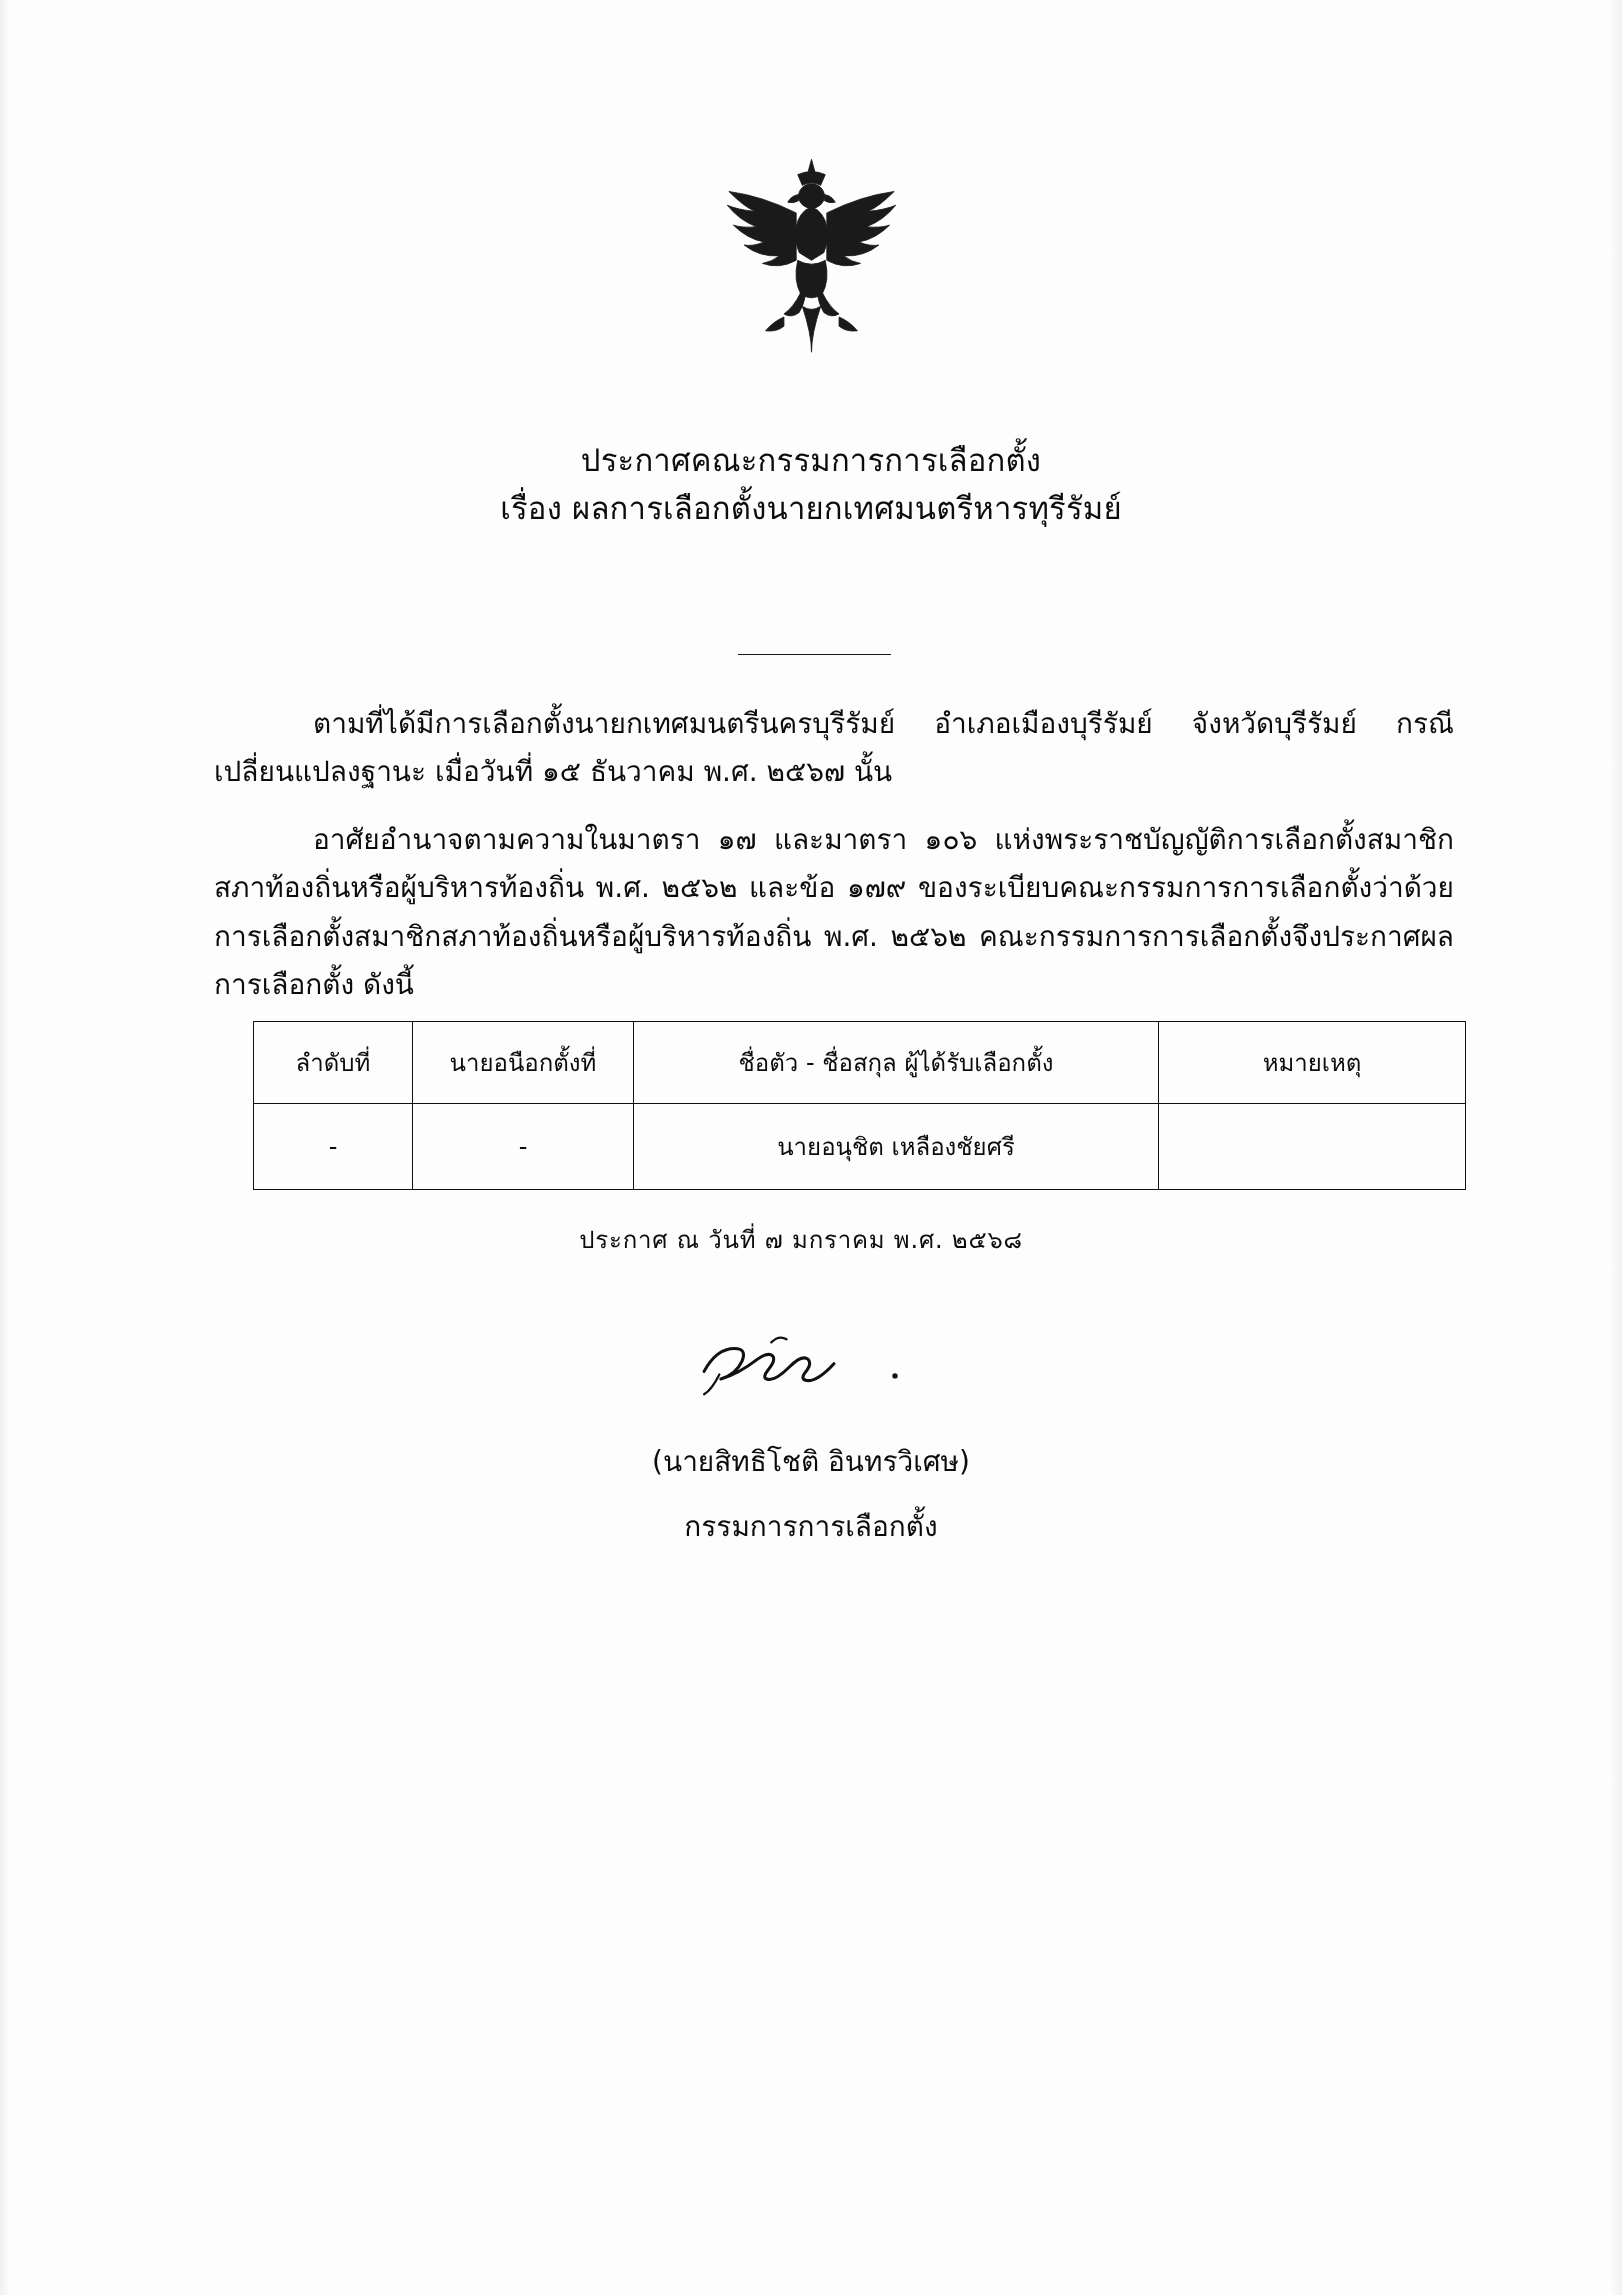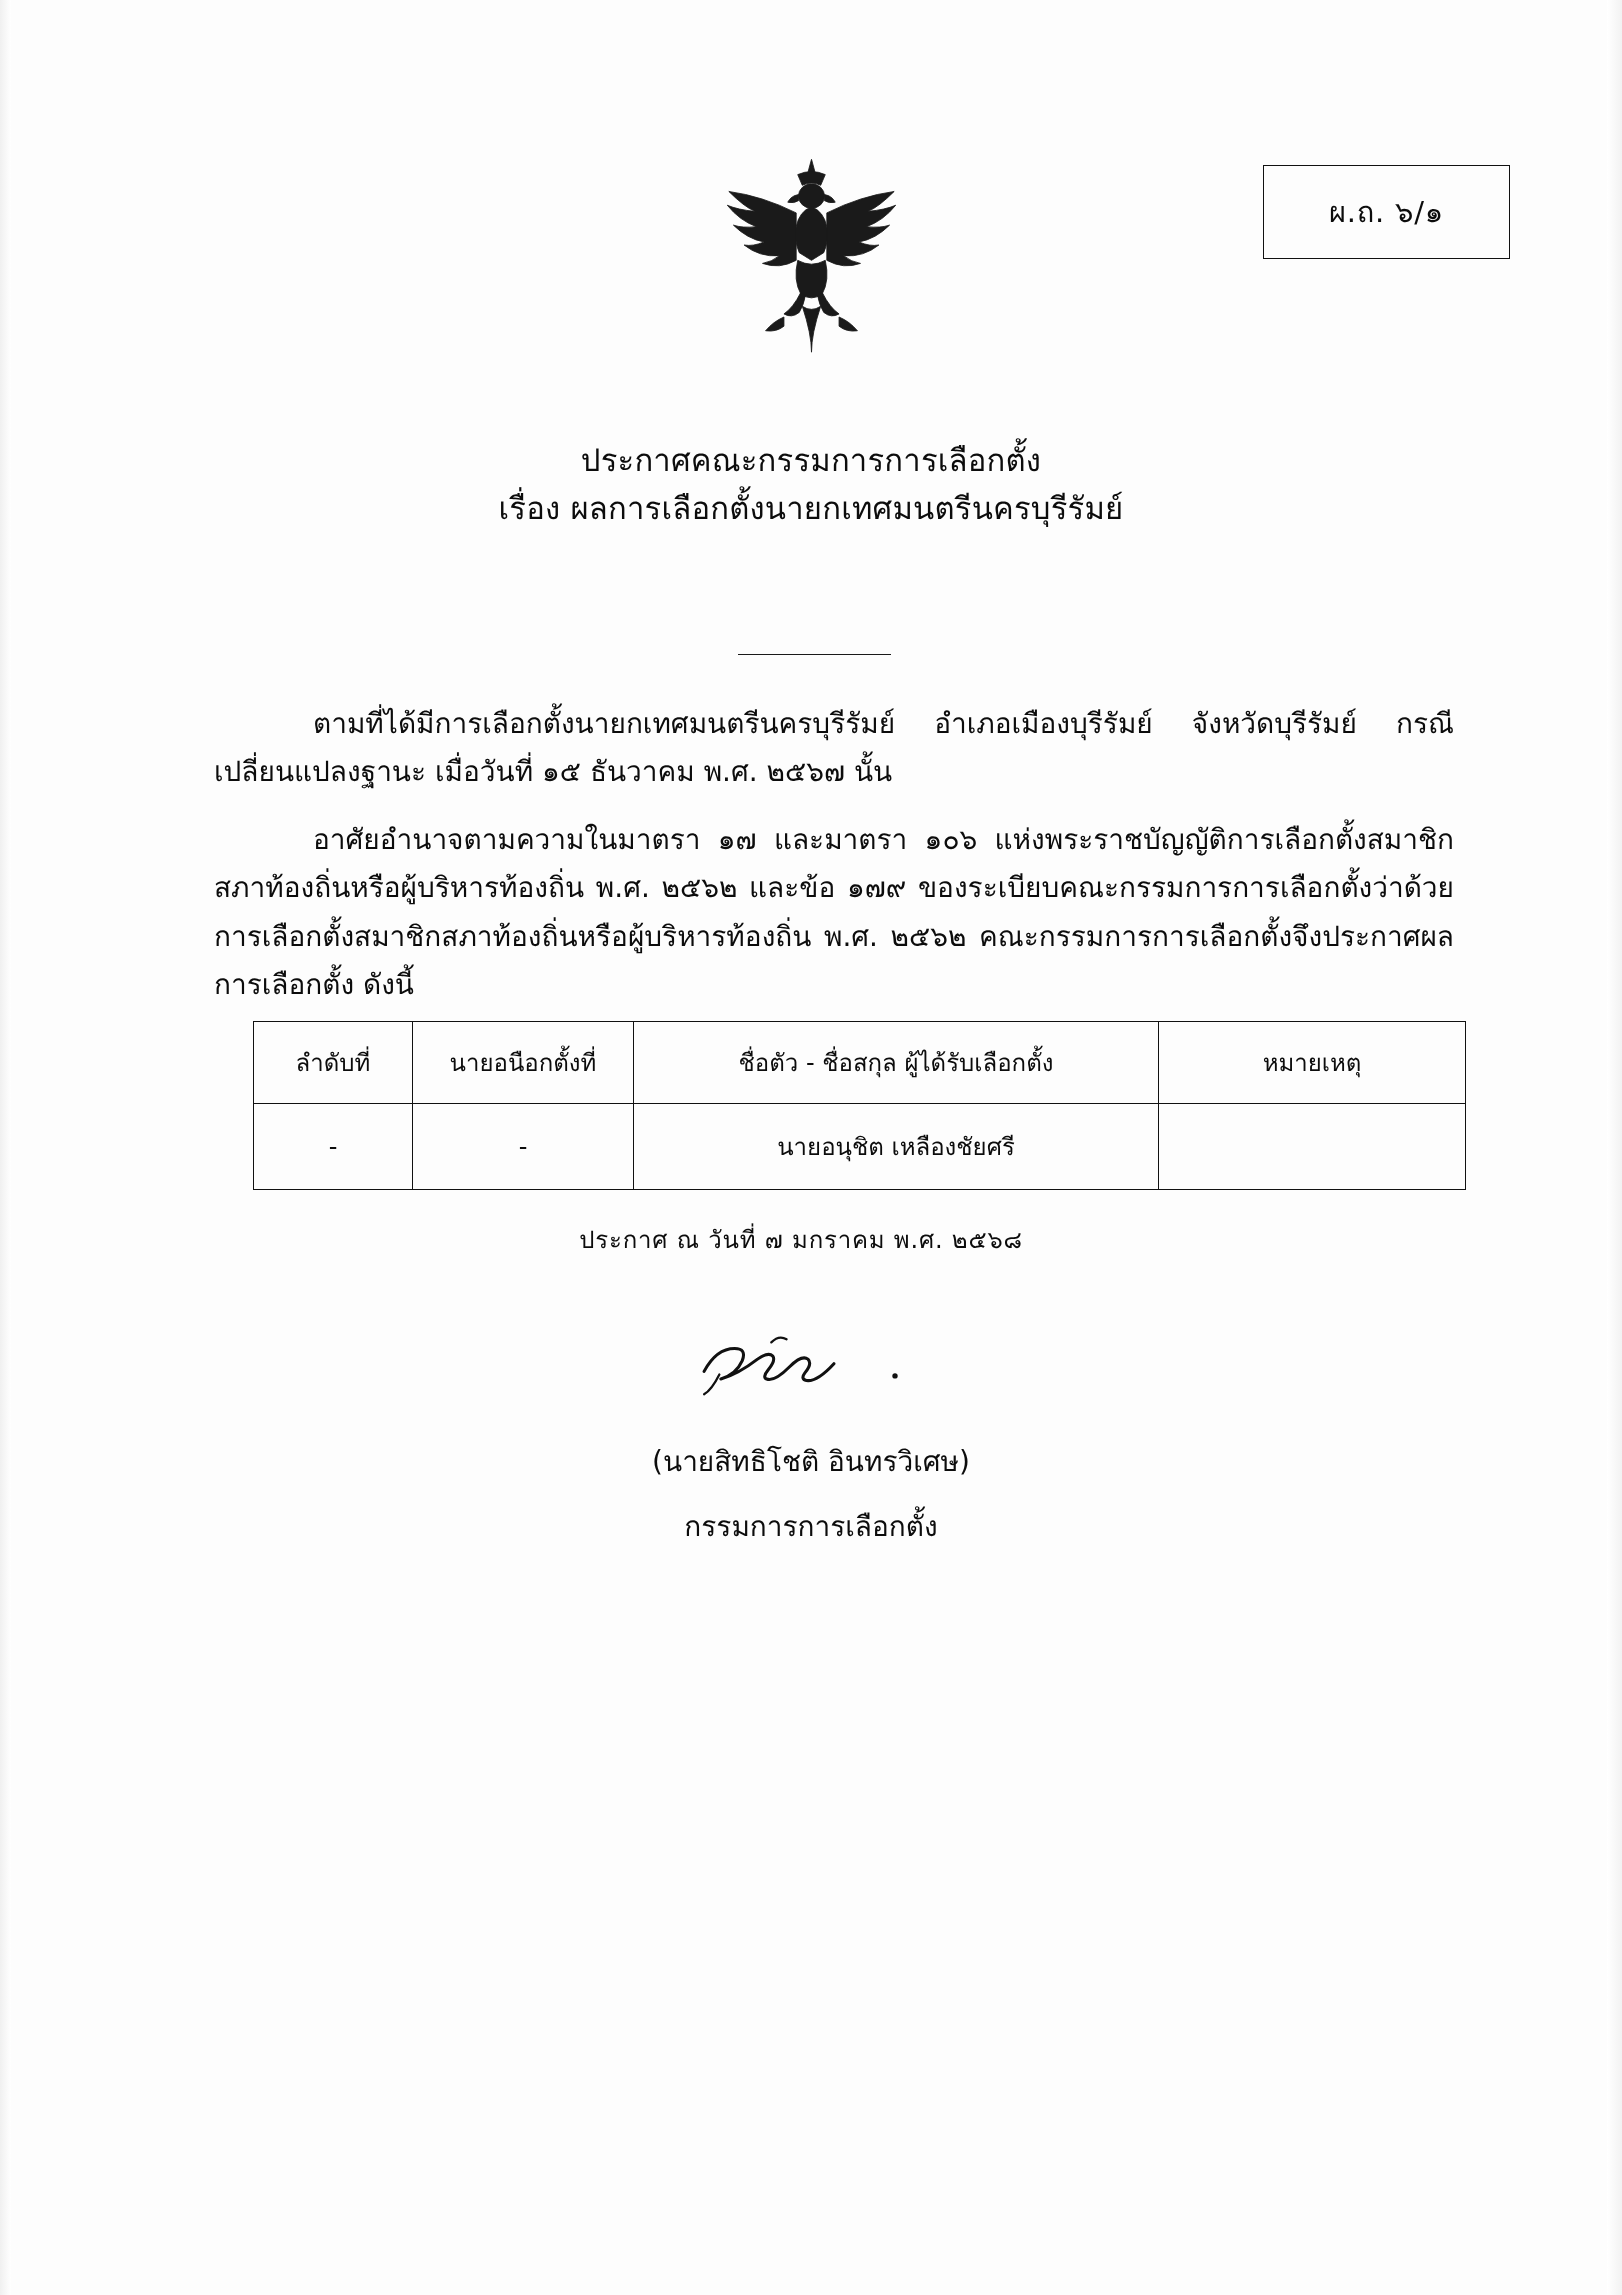--- a/index.html
+++ b/index.html
@@ -163,23 +163,20 @@
   }
 </style>
 </head>
 <body>
 
 <div class="page">
 
   <div class="scan-edge-left"></div>
   <div class="scan-edge-right"></div>
 
-  <div class="code-box">
-    <span>ผ.ถ. ๖/๑</span>
-  </div>
 
   <div class="emblem">
     <svg viewBox="0 0 260 300" width="199" height="230" aria-hidden="true">
       <g fill="#1a1a1a" stroke="#1a1a1a" stroke-width="1.1">
 
         <path d="M130 8 L136 30 L130 38 L124 30 Z"></path>
         <path d="M112 28 q18 -8 36 0 l-6 14 q-12 -6 -24 0 Z"></path>
 
         <ellipse cx="130" cy="56" rx="17" ry="16"></ellipse>
         <path d="M113 54 q-10 2 -14 10 q8 2 14 -2 Z"></path>
@@ -199,21 +196,21 @@
         <path d="M94 214 q-14 6 -24 18 q14 2 24 -6 Z"></path>
         <path d="M166 214 q14 6 24 18 q-14 2 -24 -6 Z"></path>
 
         <path d="M118 200 q12 36 12 60 q0 -24 12 -60 q-12 8 -24 0 Z"></path>
       </g>
     </svg>
   </div>
 
   <div class="title-block">
     <div class="title-line">ประกาศคณะกรรมการการเลือกตั้ง</div>
-    <div class="title-line">เรื่อง ผลการเลือกตั้งนายกเทศมนตรีนครบุรีรัมย์</div>
+    <div class="title-line">เรื่อง ผลการเลือกตั้งนายกเทศมนตรีหารทุรีรัมย์</div>
   </div>
 
   <div class="rule"></div>
 
   <div class="body-text">
     <p><span class="indent"></span><span>ตามที่ได้มีการเลือกตั้งนายกเทศมนตรีนครบุรีรัมย์ อำเภอเมืองบุรีรัมย์ จังหวัดบุรีรัมย์ กรณีเปลี่ยนแปลงฐานะ เมื่อวันที่ ๑๕ ธันวาคม พ.ศ. ๒๕๖๗ นั้น</span></p>
     <p><span class="indent"></span><span>อาศัยอำนาจตามความในมาตรา ๑๗ และมาตรา ๑๐๖ แห่งพระราชบัญญัติการเลือกตั้งสมาชิกสภาท้องถิ่นหรือผู้บริหารท้องถิ่น พ.ศ. ๒๕๖๒ และข้อ ๑๗๙ ของระเบียบคณะกรรมการการเลือกตั้งว่าด้วยการเลือกตั้งสมาชิกสภาท้องถิ่นหรือผู้บริหารท้องถิ่น พ.ศ. ๒๕๖๒ คณะกรรมการการเลือกตั้งจึงประกาศผลการเลือกตั้ง ดังนี้</span></p>
   </div>
 
   <table class="result-table">

